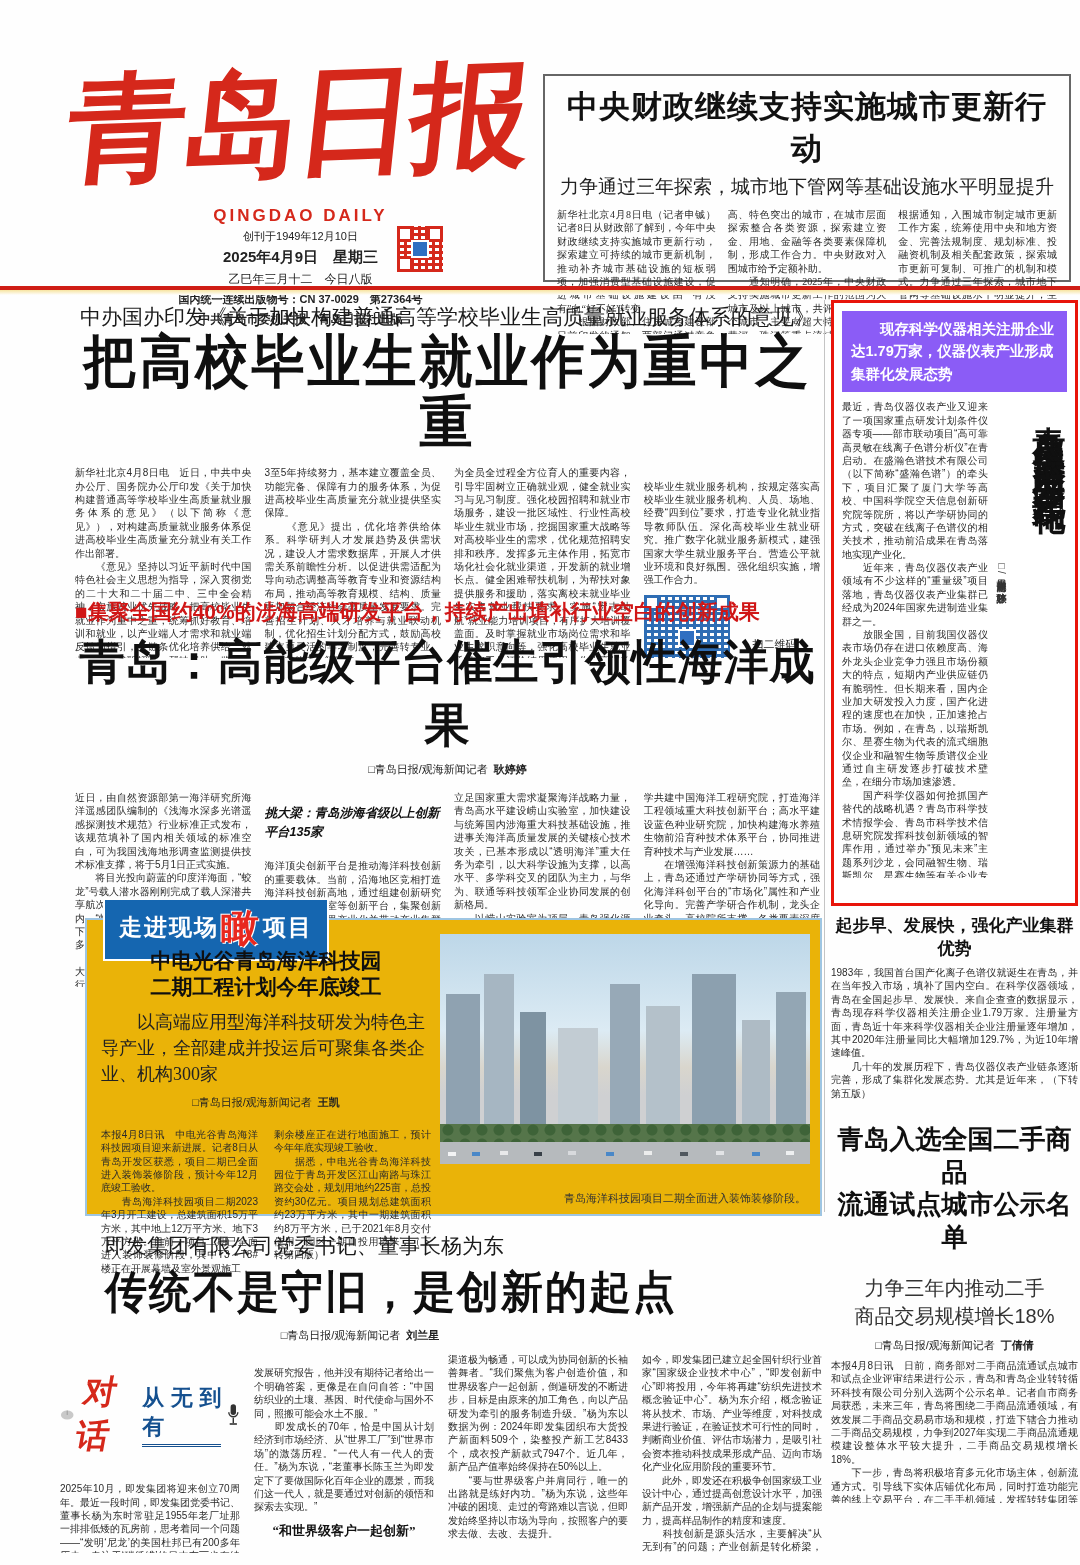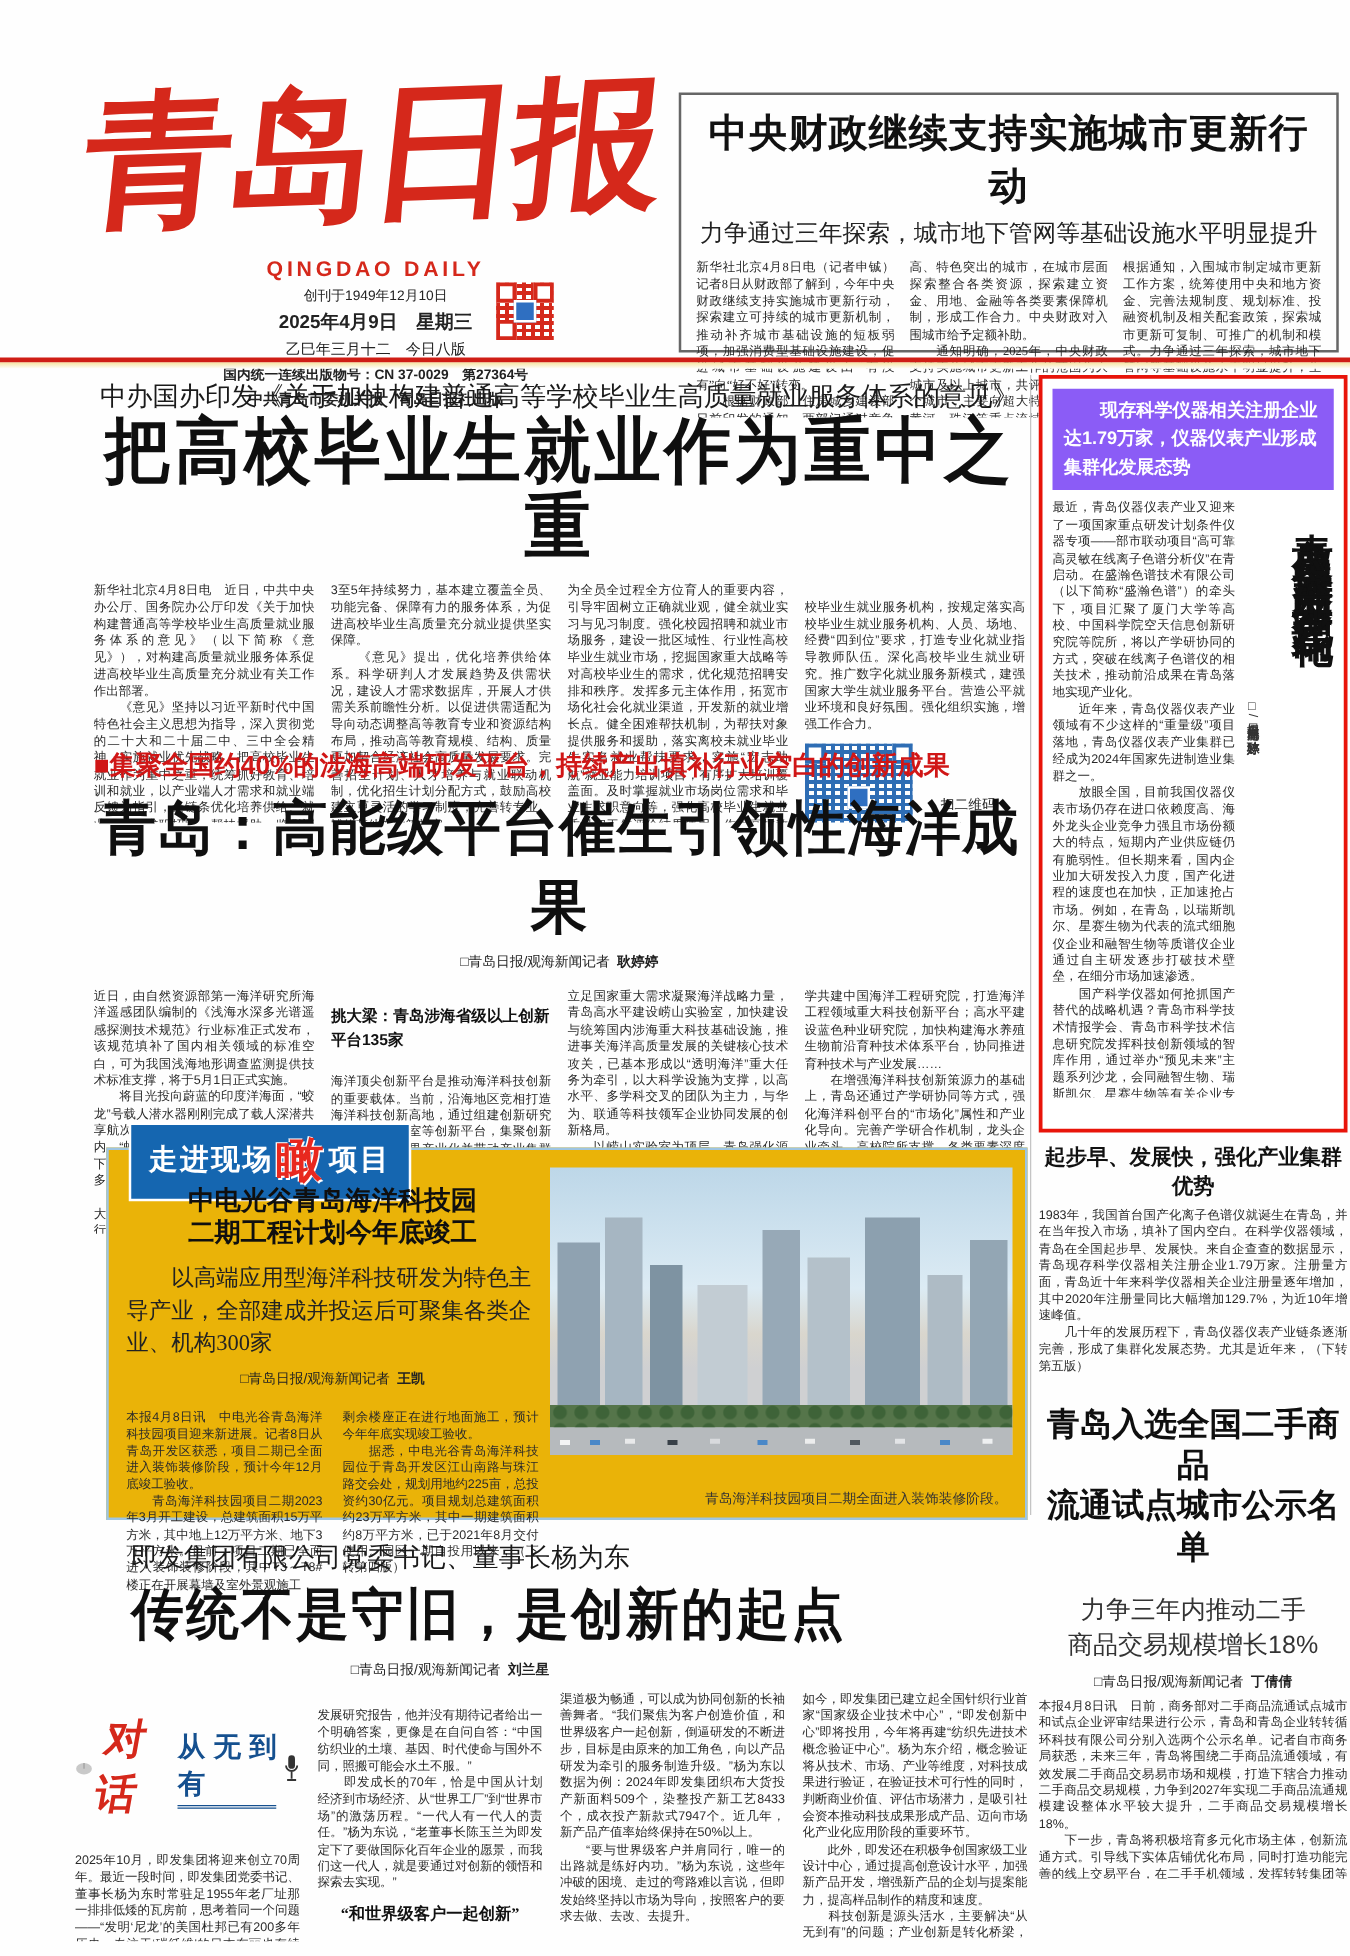--- a/index.html
+++ b/index.html
@@ -68,21 +68,21 @@
   #sh-deck{font-size:20px;text-align:center;color:#333;line-height:1.4;margin-top:20px;}
   .byline{font-size:11px;text-align:center;color:#222;margin-top:8px;}
   .byline b{margin-left:6px;}
   #sh-body{margin-top:6px;height:300px;}
   
   #marine{left:75px;top:598px;width:745px;}
   #marine .kicker{color:#d01616;font-size:21px;font-weight:bold;}
   #marine h1{margin:8px 0 0;font-size:45px;text-align:center;letter-spacing:1px;color:#0f0f0f;transform:scaleY(1.05);}
   #marine-cols{display:flex;gap:13px;margin-top:14px;height:196px;}
   #marine-cols>div{flex:1;}
-  .colsub{font-size:12.5px;font-weight:bold;line-height:1.5;margin-bottom:4px;color:#111;white-space:pre-line;}
+  .colsub{font-size:12.5px;font-weight:bold;line-height:1.5;margin-bottom:4px;color:#111;white-space:pre-line;font-style:italic;}
   
   #proj{left:85px;top:918px;width:737px;height:298px;border:2px solid #9ec5e2;box-sizing:border-box;background:#eab308;}
   #proj-banner{position:absolute;left:18px;top:-20px;background:#1566b0;color:#fff;padding:3px 14px 5px;
                font-weight:bold;font-size:23px;letter-spacing:2px;box-shadow:0 0 0 2px #fff;}
   #proj-banner .kan{color:#e8281e;font-size:38px;font-family:"Liberation Serif",serif;font-weight:bold;
                     text-shadow:1px 1px 0 #fff,-1px -1px 0 #fff;vertical-align:-6px;padding:0 2px;}
   #proj-left{position:absolute;left:14px;top:28px;width:330px;}
   #proj-left h2{margin:0;font-size:21px;line-height:1.25;text-align:center;color:#0f0f0f;white-space:pre-line;}
   #proj-left .deck{font-size:18px;line-height:1.45;margin-top:8px;color:#222;}
   #proj-cols{display:flex;gap:16px;margin-top:18px;height:148px;}

